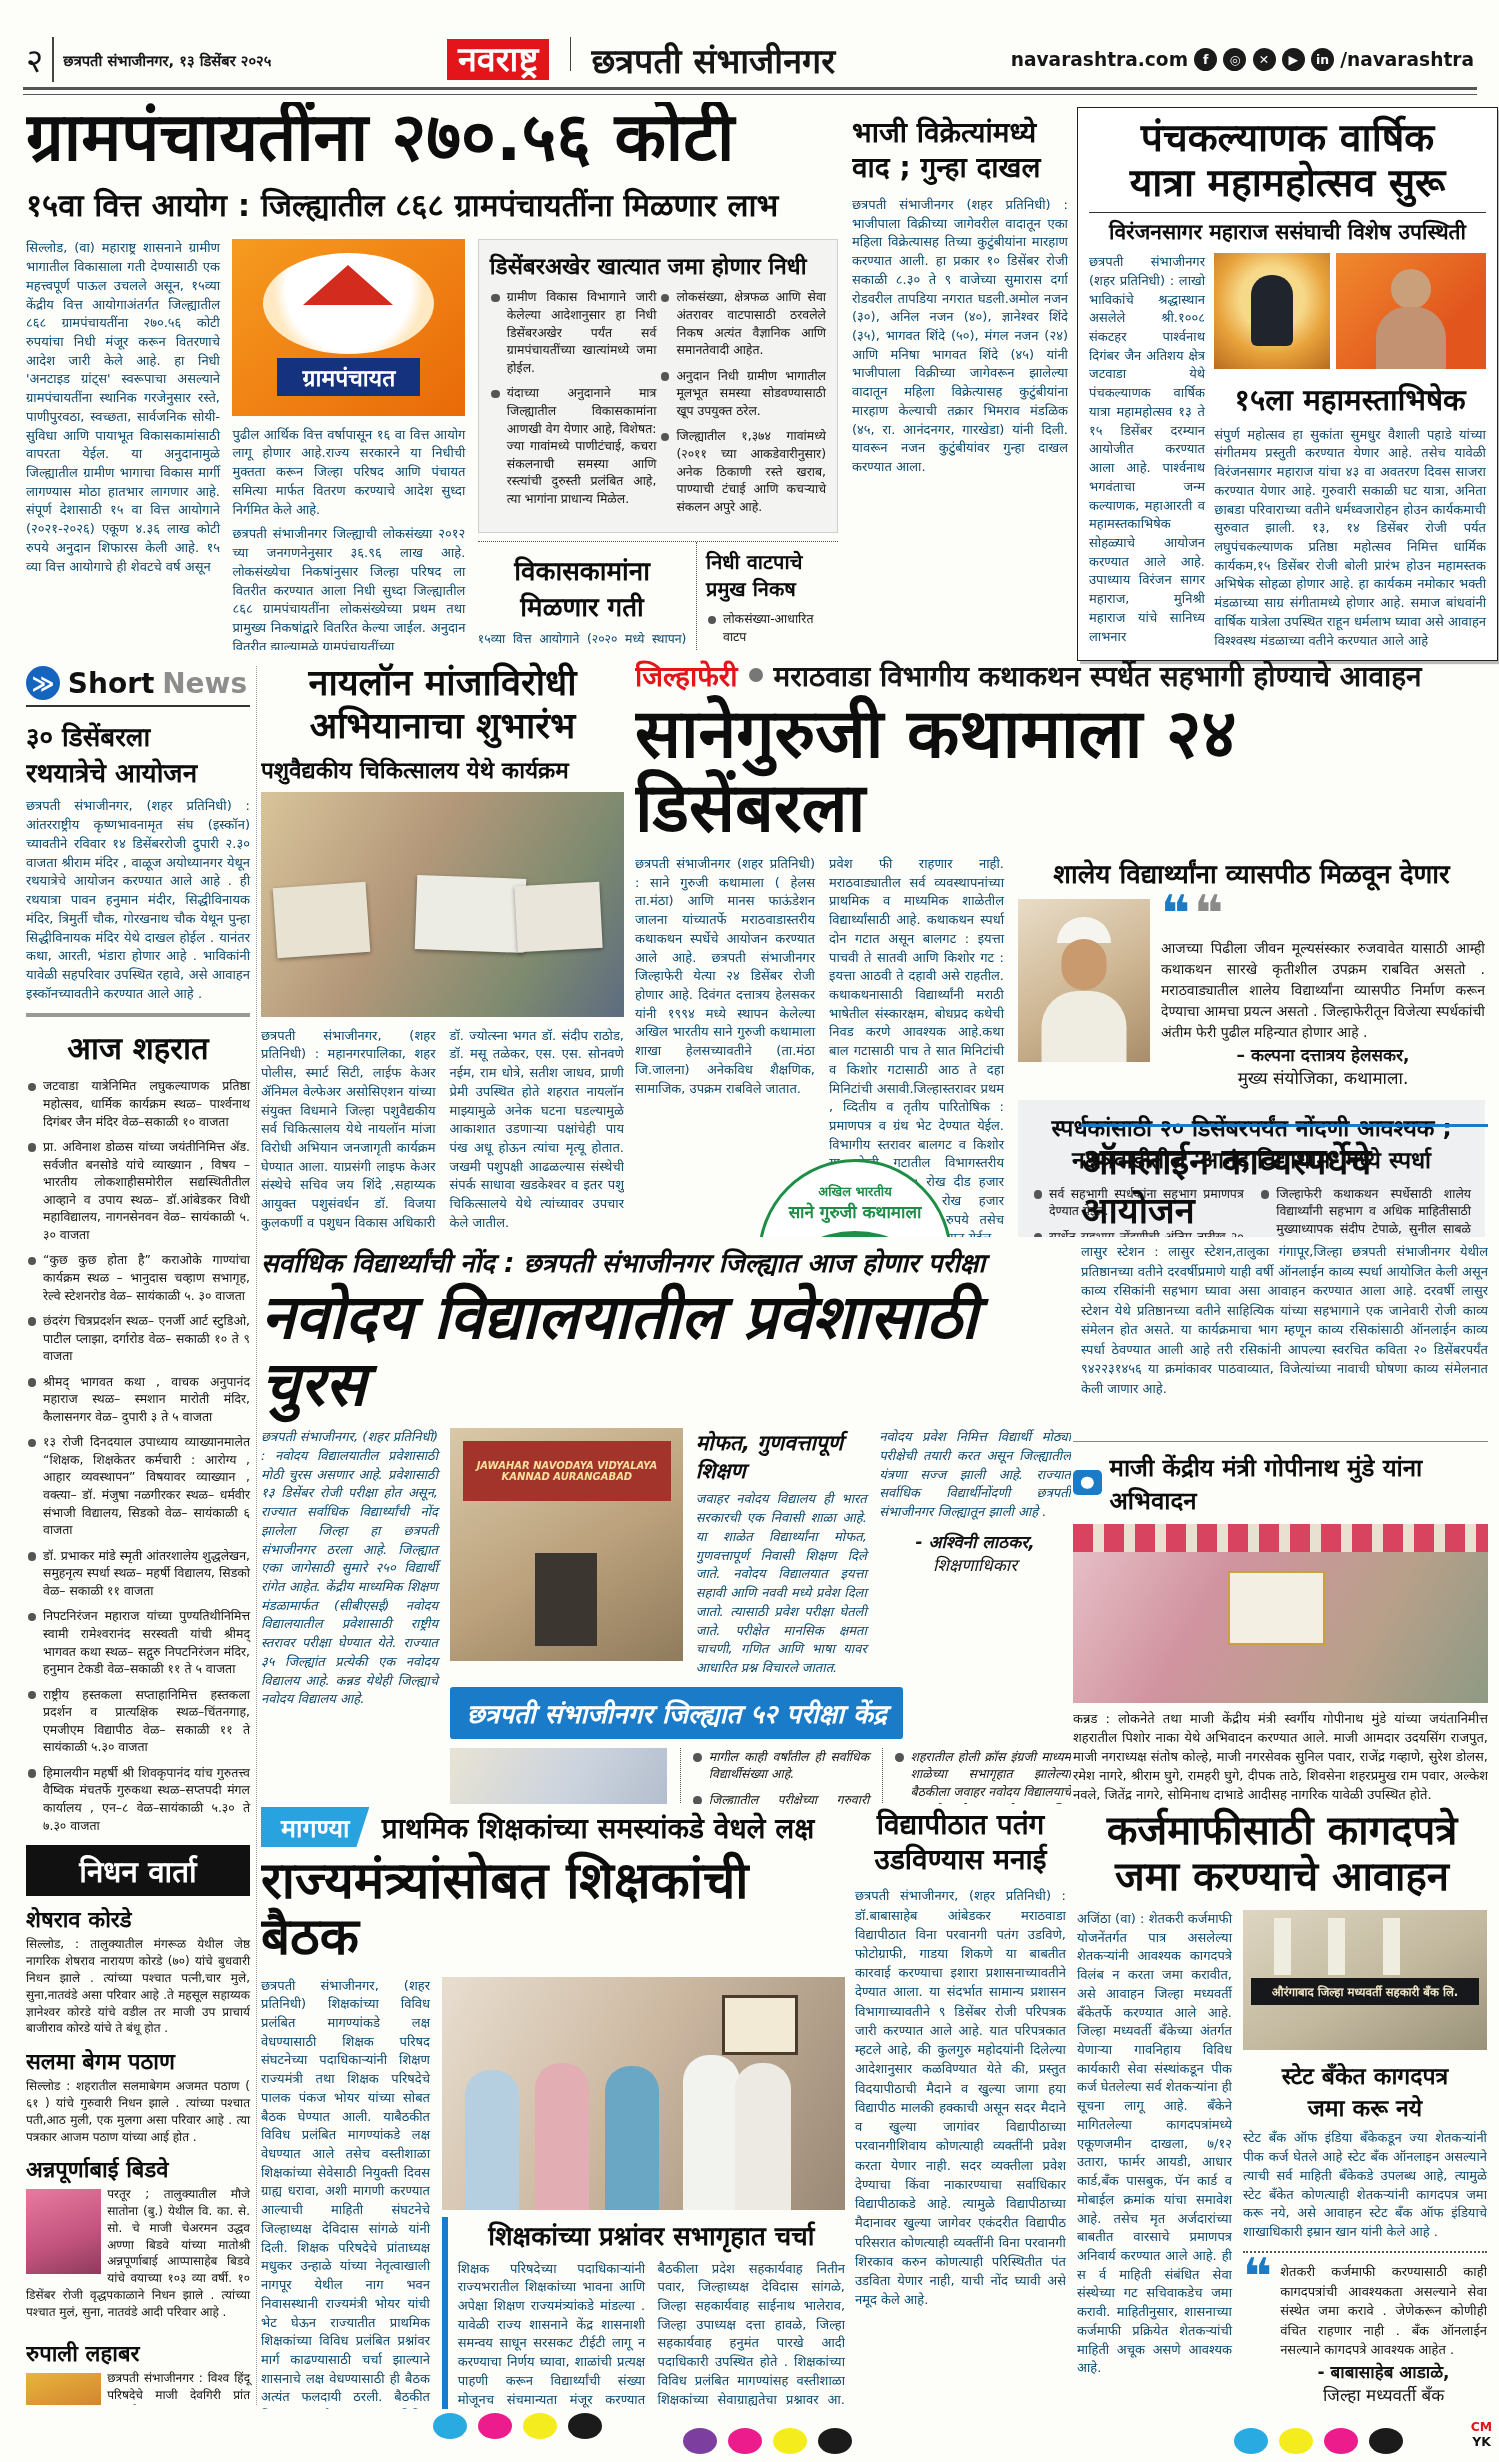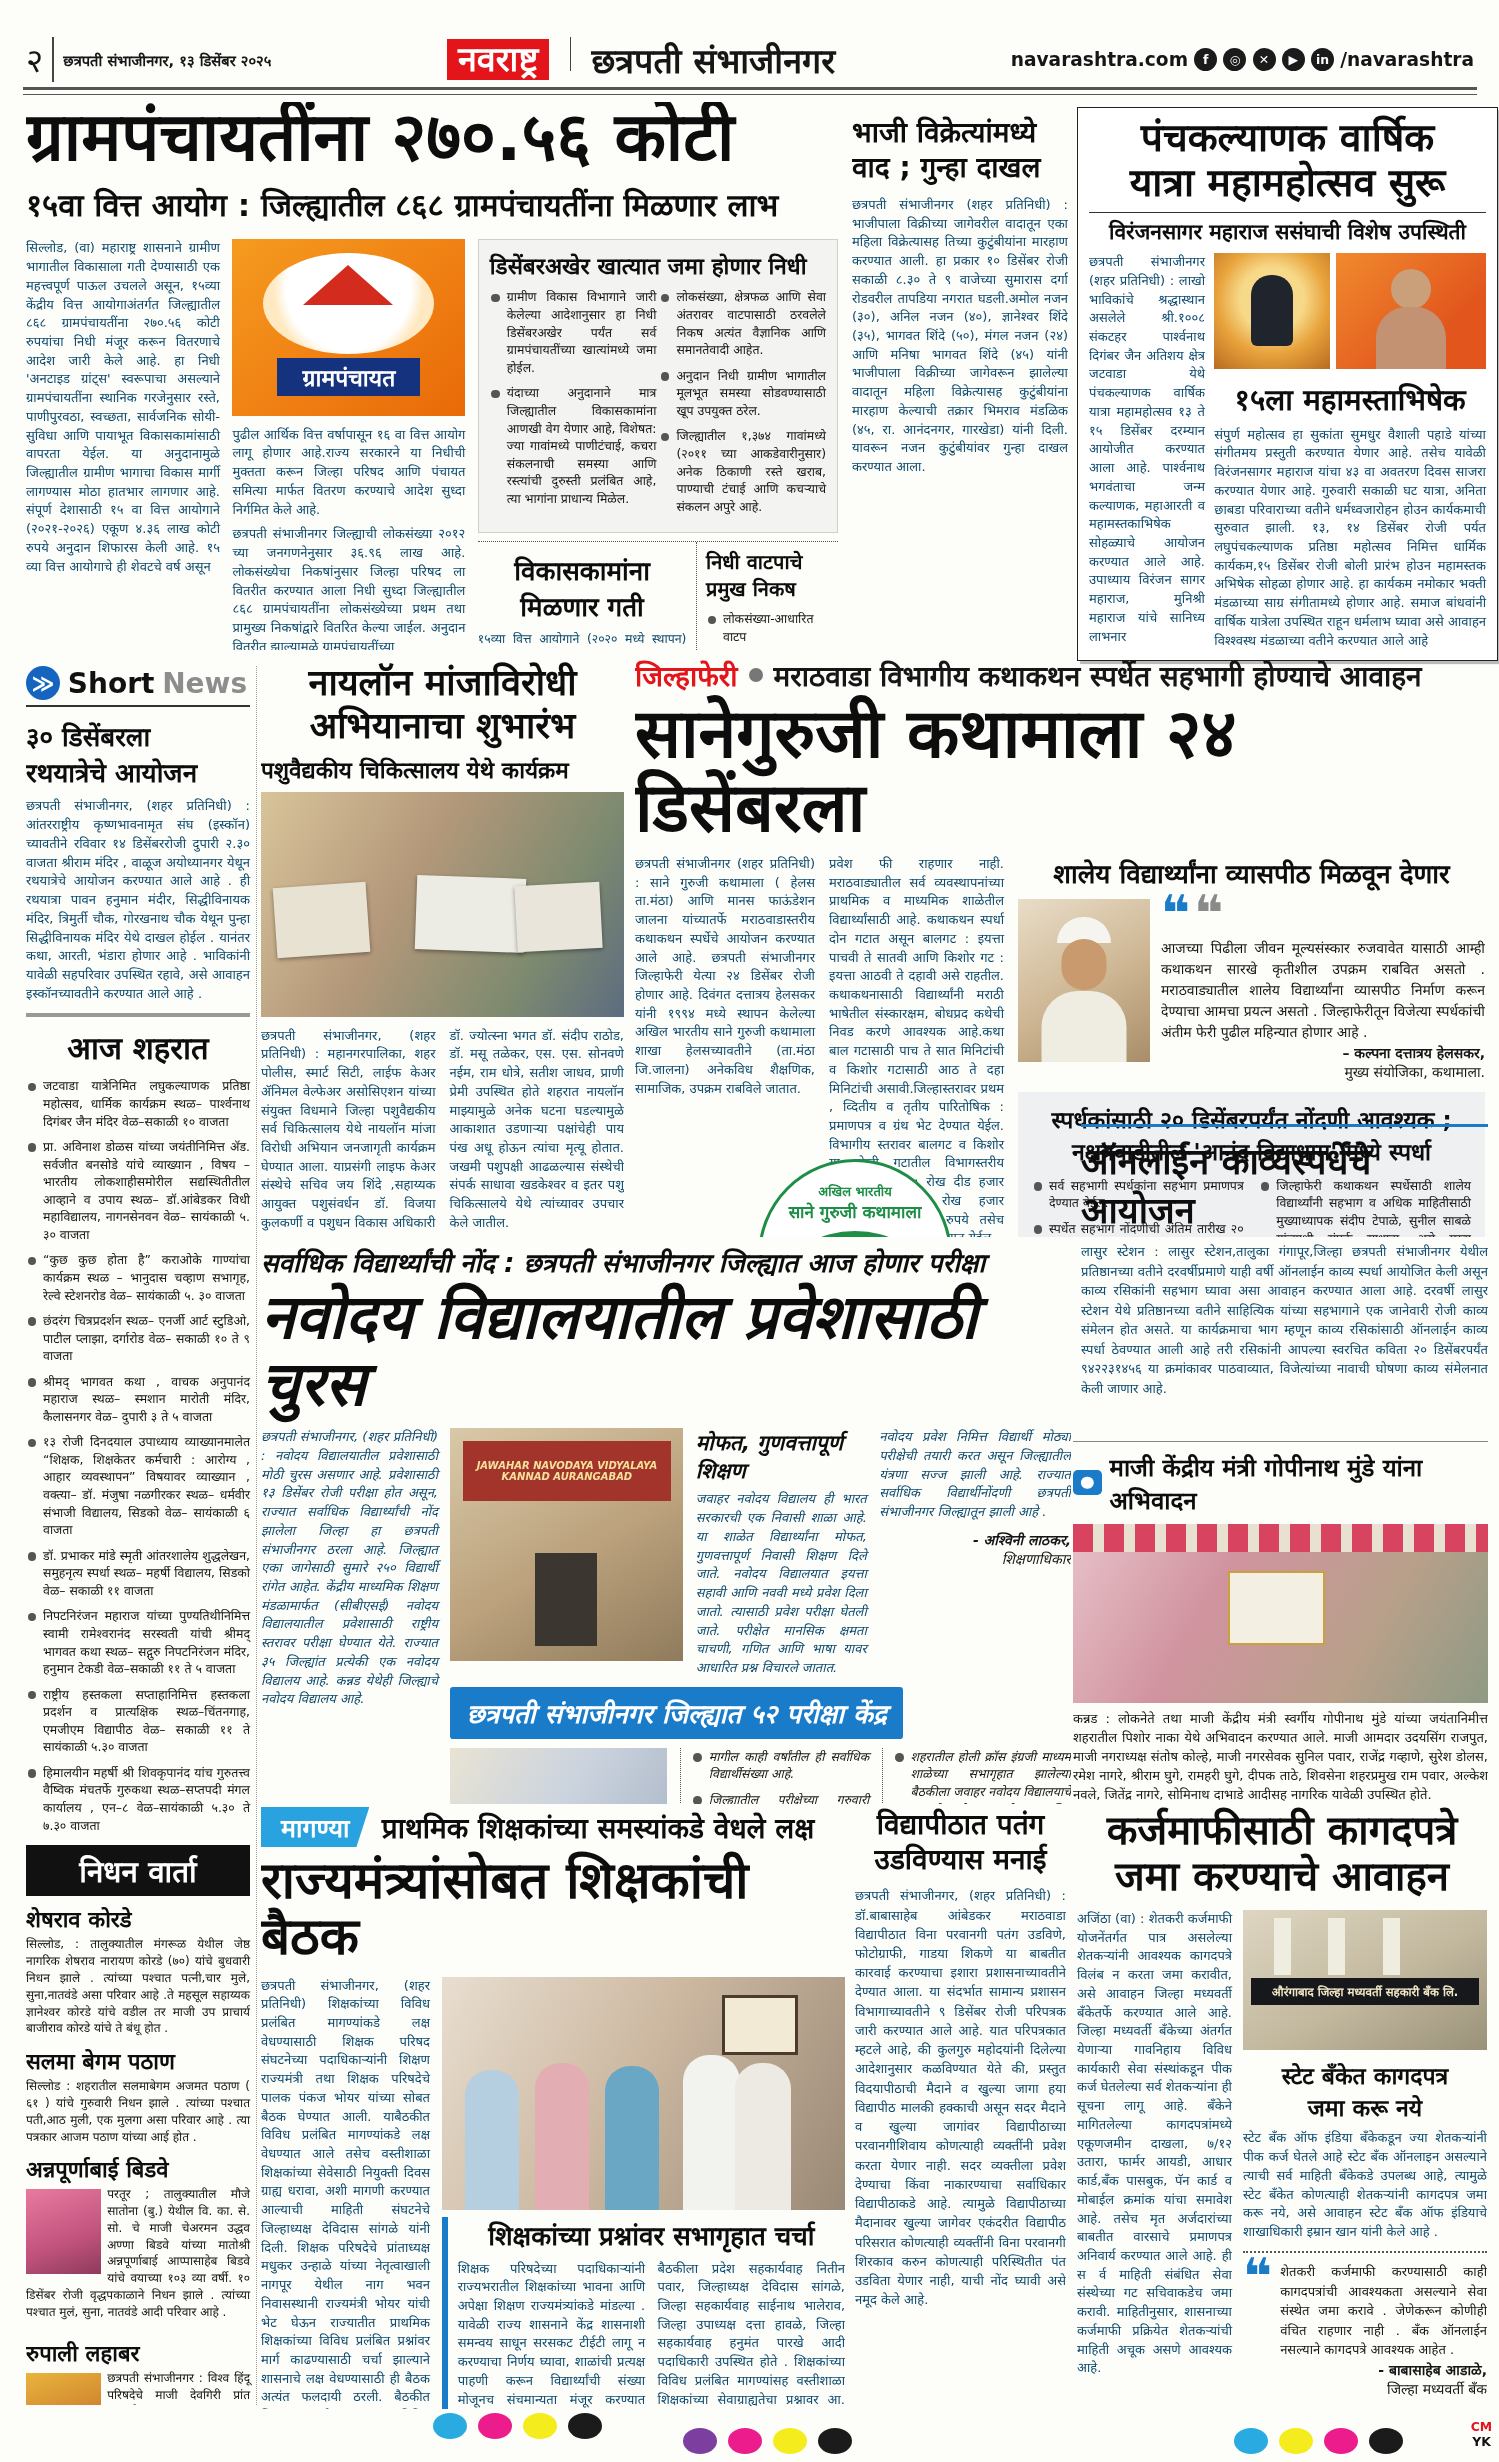--- a/index.html
+++ b/index.html
@@ -30,21 +30,21 @@
   .dot-left{border-left:1.6px dotted #555;}
   .bullets li{position:relative;padding-left:17px;margin-bottom:7.8px;font-size:12.4px;line-height:1.42;text-align:justify;}
   .bullets li:before{content:"";position:absolute;left:1.6px;top:5.4px;width:8.5px;height:8.5px;border-radius:50%;background:#555;}
   .photo{background:linear-gradient(135deg,#c9b59a,#8e9d8a 45%,#6f7f94);position:relative;overflow:hidden;}
   .photo.people{background:linear-gradient(120deg,#d8c49a,#b4987a 40%,#7d8a6f 75%,#5d6c80);}
   .photo.indoor{background:linear-gradient(120deg,#e8ded0,#cdb9a2 45%,#9a8976);}
   .kicker-red{color:#e3151b;font-weight:bold;}
   .gray-box{background:#eef0f2;border-bottom:3.1px solid #1a7cc9;}
   .quote-icon{font-size:50px;line-height:.6;font-weight:bold;}
   .qc1{color:#1a7cc9;} .qc2{color:#8a8a8a;}
-  .attr{font-weight:bold;text-align:right;font-size:14px;}
+  .attr{font-weight:bold;text-align:center;font-size:17px;}
   .cap-bar{border-left:6.2px solid #1a7cc9;}
   .dots{display:flex;gap:11px;}
   .dot{width:34px;height:26px;border-radius:50%;}
   .d-c{background:#29abe2;} .d-m{background:#ec1c8d;} .d-y{background:#f5ec1e;} .d-k{background:#1b1b1b;}
   .stripes{background:repeating-linear-gradient(to bottom,#9a9a9a 0 3.1px,#fdfdfa 3.1px 9.3px);}
   .hairline{border-top:1.6px solid #888;}
   .dotted-rule{border-top:2.3px dotted #555;}
 </style>
 </head>
 <body>

